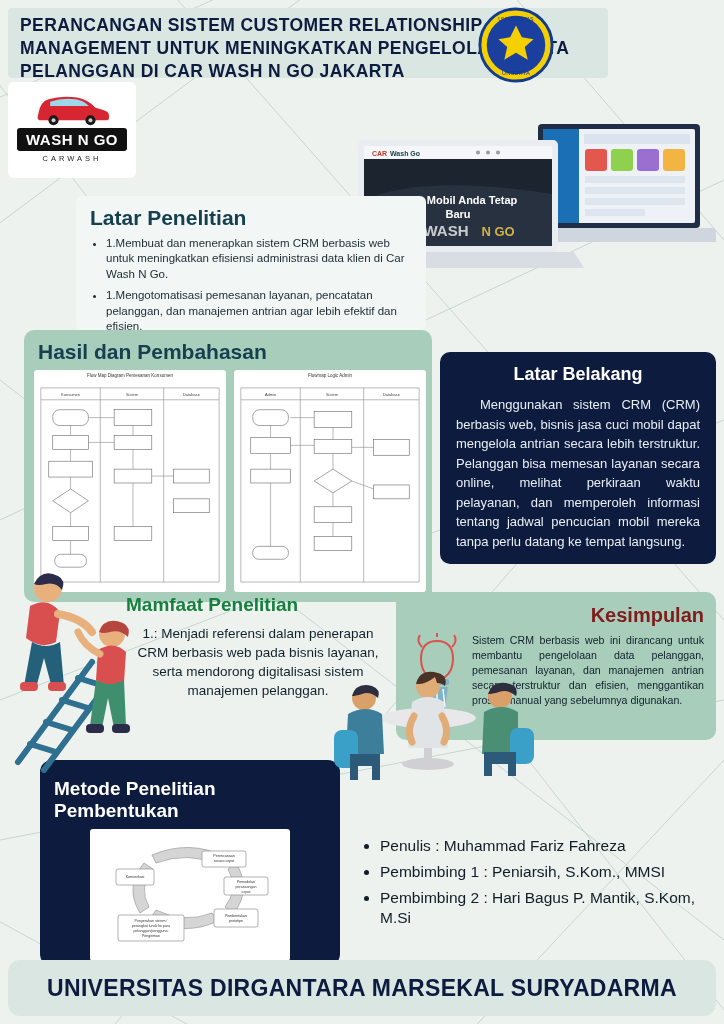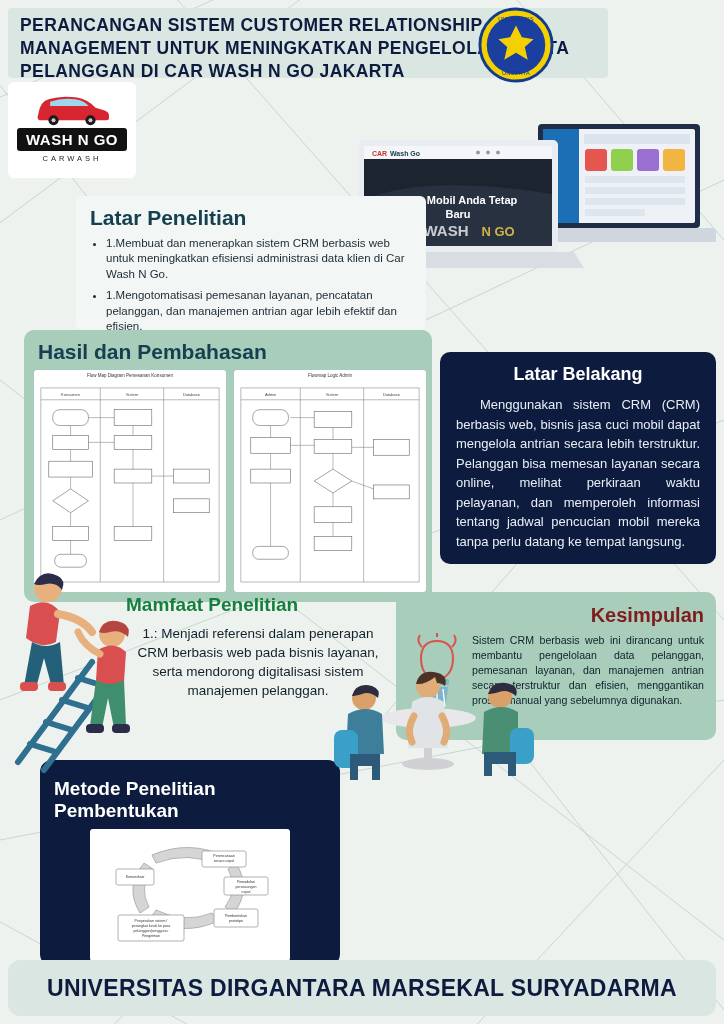--- a/index.html
+++ b/index.html
@@ -370,20 +370,27 @@
             <text x="146" y="93">prototipe</text>
           <text x="61" y="93">Penyerahan sistem /</text>
             <text x="61" y="98">perangkat lunak ke para</text>
           <text x="61" y="103">pelanggan/pengguna:</text>
             <text x="61" y="108">Pengiriman</text>
         </g>
       </svg>
     </div>
   </div>
 
+  <div class="authors">
+    <ul>
+      <li>Penulis : Muhammad Fariz Fahreza</li>
+      <li>Pembimbing 1 : Peniarsih, S.Kom., MMSI</li>
+      <li>Pembimbing 2 : Hari Bagus P. Mantik, S.Kom, M.Si</li>
+    </ul>
+  </div>
 
   <svg class="illus" style="left:0px; top:530px;" width="185" height="245" viewBox="0 0 185 245">
     <g stroke="#2f6f8f" stroke-width="6" fill="none" stroke-linecap="round">
       <line x1="18" y1="232" x2="92" y2="132"></line>
       <line x1="44" y1="240" x2="118" y2="140"></line>
       <line x1="30" y1="214" x2="56" y2="222"></line>
       <line x1="46" y1="192" x2="72" y2="200"></line>
       <line x1="62" y1="170" x2="88" y2="178"></line>
       <line x1="78" y1="148" x2="104" y2="156"></line>
     </g>

